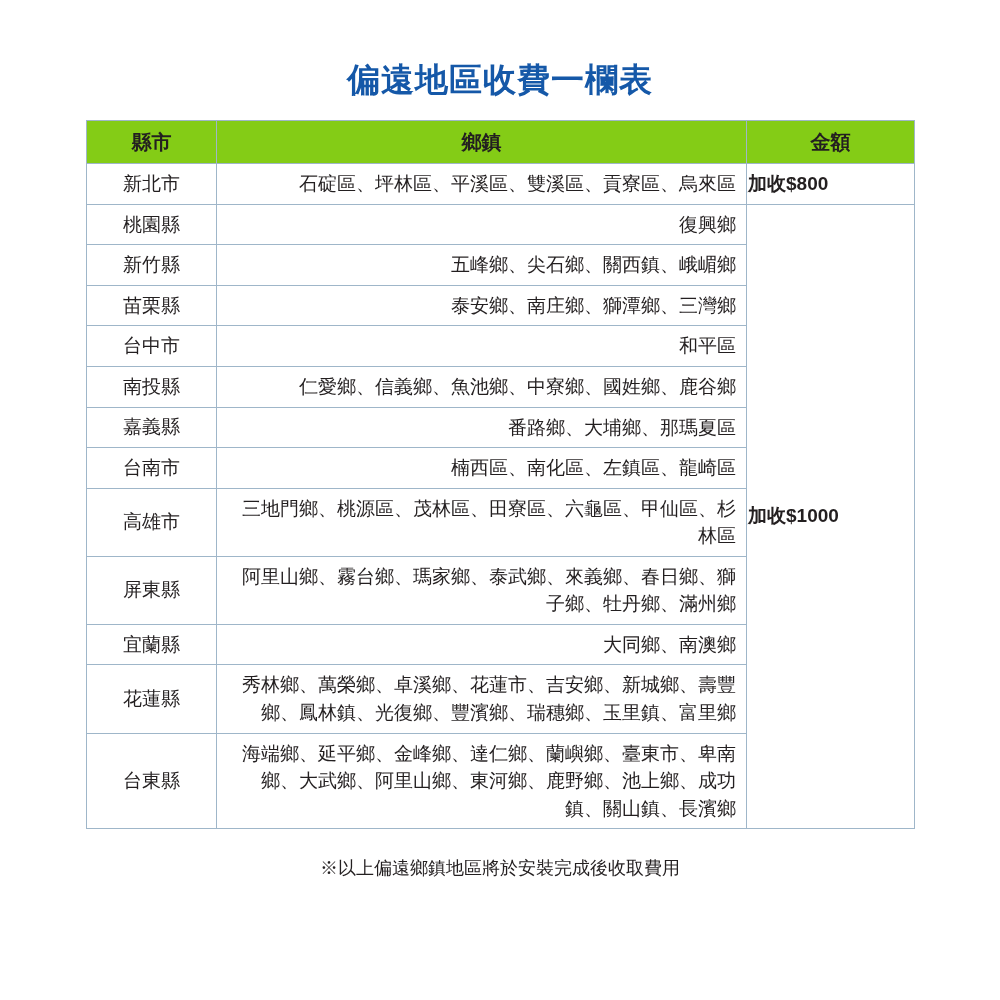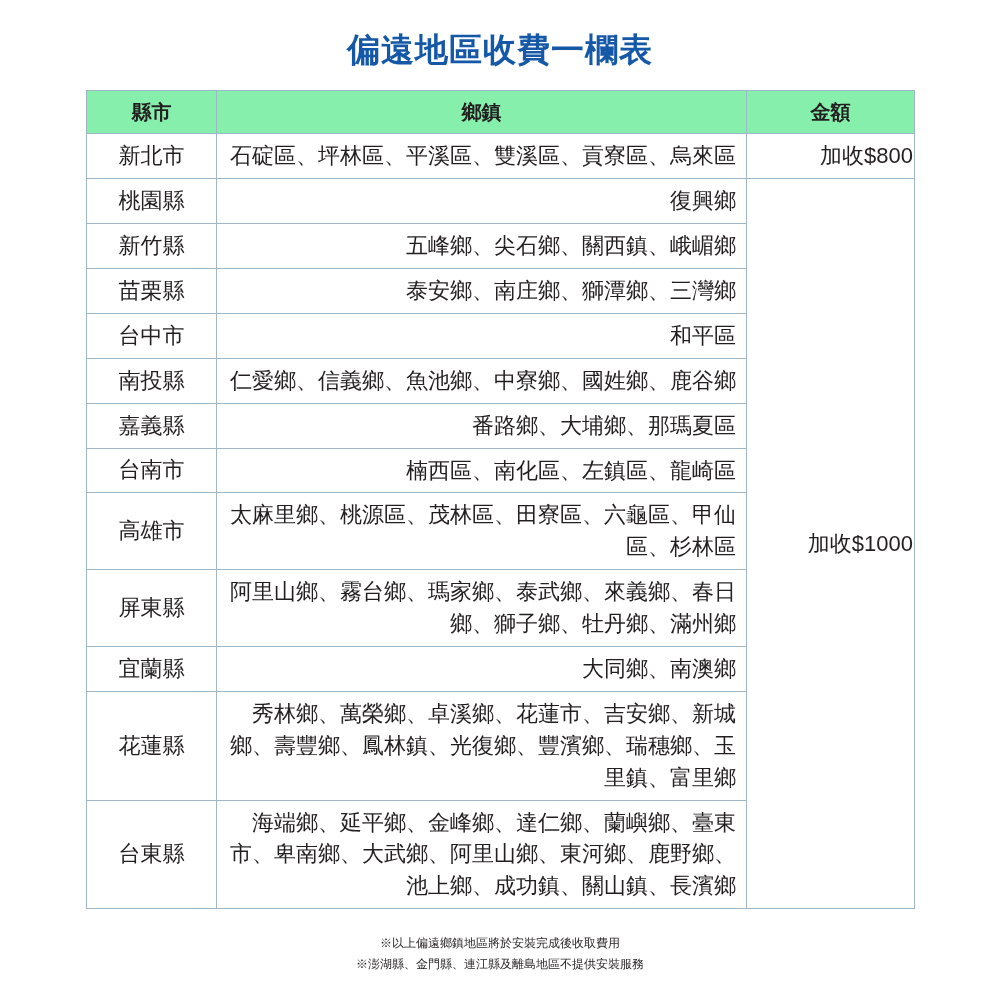--- a/index.html
+++ b/index.html
@@ -19,74 +19,74 @@
     width: 1000px;
     height: 1000px;
     box-sizing: border-box;
   }
   .title {
     text-align: center;
     color: #1558a8;
     font-size: 33px;
     font-weight: bold;
     letter-spacing: 1px;
-    padding-top: 32px;
+    padding-top: 62px;
     line-height: 1.1;
   }
   .table-wrap {
     margin: 22px auto 0 auto;
     width: 828px;
   }
   table.fee {
     width: 100%;
     border-collapse: collapse;
     table-layout: fixed;
     background: #ffffff;
   }
   table.fee col.c-county { width: 130px; }
   table.fee col.c-town   { width: 530px; }
   table.fee col.c-amount { width: 168px; }
 
   table.fee th, table.fee td {
     border: 1px solid #9fb6c9;
-    font-size: 22px;
+    font-size: 19px;
     color: #231f20;
   }
   table.fee thead th {
-    background: #86efac;
+    background: #84cc16;
     height: 40px;
     font-weight: bold;
     font-size: 20px;
     text-align: center;
     vertical-align: middle;
   }
   td.county {
     text-align: center;
     vertical-align: middle;
     height: 37px;
     white-space: nowrap;
   }
   td.town {
     text-align: right;
     vertical-align: middle;
     padding: 6px 10px 6px 12px;
     line-height: 1.45;
   }
   td.amount {
-    text-align: right;
+    text-align: left;
     vertical-align: middle;
     color: #e8161f;
-    font-weight: normal;
+    font-weight: bold;
     font-size: 19px;
     white-space: nowrap;
   }
   .notes {
     margin-top: 24px;
     text-align: center;
-    font-size: 12px;
+    font-size: 18px;
     line-height: 1.75;
     color: #231f20;
   }
 </style>
 </head>
 <body>
 
 <div class="page">
 
   <div class="title">偏遠地區收費一欄表</div>
@@ -135,21 +135,21 @@
         <tr>
           <td class="county">嘉義縣</td>
           <td class="town">番路鄉、大埔鄉、那瑪夏區</td>
         </tr>
         <tr>
           <td class="county">台南市</td>
           <td class="town">楠西區、南化區、左鎮區、龍崎區</td>
         </tr>
         <tr>
           <td class="county">高雄市</td>
-          <td class="town">太麻里鄉、桃源區、茂林區、田寮區、六龜區、甲仙區、杉林區</td>
+          <td class="town">三地門鄉、桃源區、茂林區、田寮區、六龜區、甲仙區、杉林區</td>
         </tr>
         <tr>
           <td class="county">屏東縣</td>
           <td class="town">阿里山鄉、霧台鄉、瑪家鄉、泰武鄉、來義鄉、春日鄉、獅子鄉、牡丹鄉、滿州鄉</td>
         </tr>
         <tr>
           <td class="county">宜蘭縣</td>
           <td class="town">大同鄉、南澳鄉</td>
         </tr>
         <tr>
@@ -159,16 +159,15 @@
         <tr>
           <td class="county">台東縣</td>
           <td class="town">海端鄉、延平鄉、金峰鄉、達仁鄉、蘭嶼鄉、臺東市、卑南鄉、大武鄉、阿里山鄉、東河鄉、鹿野鄉、池上鄉、成功鎮、關山鎮、長濱鄉</td>
         </tr>
       </tbody>
     </table>
   </div>
 
   <div class="notes">
     <div>※以上偏遠鄉鎮地區將於安裝完成後收取費用</div>
-    <div>※澎湖縣、金門縣、連江縣及離島地區不提供安裝服務</div>
   </div>
 
 </div>
 
 </body></html>

